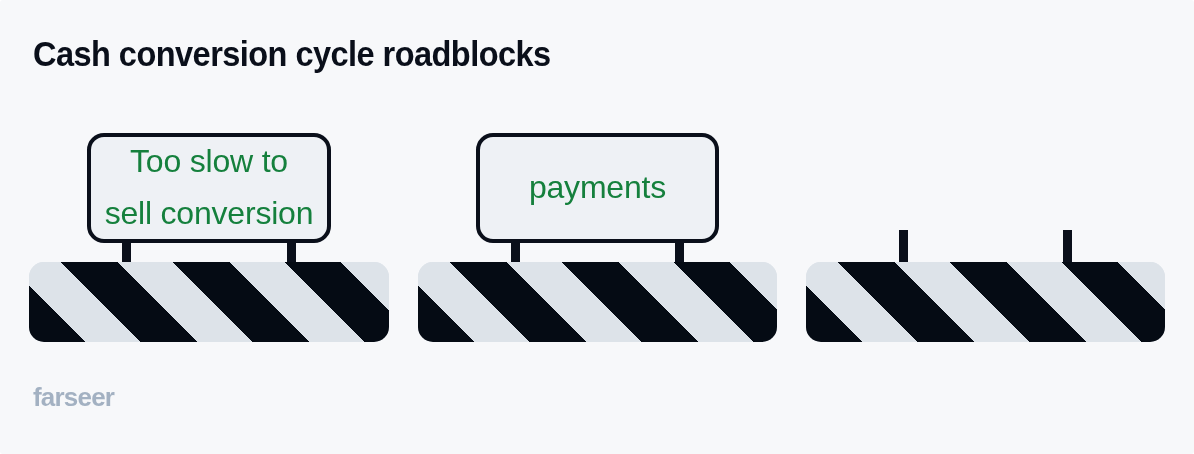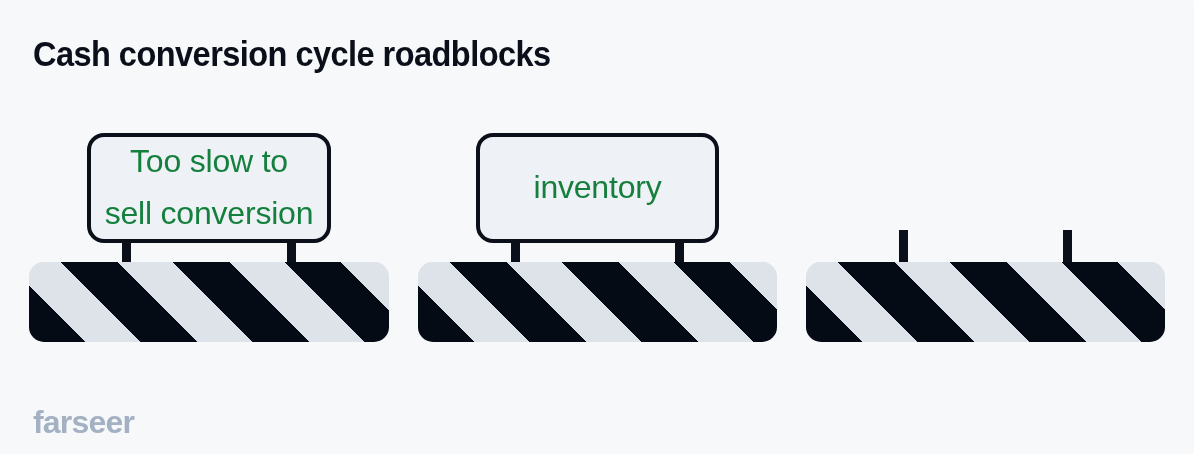--- a/index.html
+++ b/index.html
@@ -128,23 +128,23 @@
   .group-3 .barrier { left: 0;  width: 359px; }
 
   .group-1 .sign { left: 58px;  width: 244px; }
   .group-2 .sign { left: 58px;  width: 243px; }
   .group-3 .sign { left: 56px;  width: 247px; }
 
   
   .brand-logo {
     position: absolute;
     left: 33px;
-    top: 406px;
+    top: 384px;
     font-family: "Liberation Sans", sans-serif;
-    font-size: 32px;
+    font-size: 26px;
     font-weight: bold;
     color: #a3b1c2;
     letter-spacing: -0.8px;
     line-height: 1;
   }
 </style>
 </head>
 <body>
 
 <div class="canvas">
@@ -166,21 +166,21 @@
         <div class="barrier-stripes"></div>
       </div>
     </div>
 
     <div class="roadblock-group group-2">
       <div class="legs">
         <div class="leg leg-left"></div>
         <div class="leg leg-right"></div>
       </div>
       <div class="sign">
-        <div class="sign-line">inventory</div>
+        <div class="sign-line">payments</div>
       </div>
       <div class="barrier">
         <div class="barrier-stripes"></div>
       </div>
     </div>
 
     <div class="roadblock-group group-3">
       <div class="legs">
         <div class="leg leg-left"></div>
         <div class="leg leg-right"></div>

